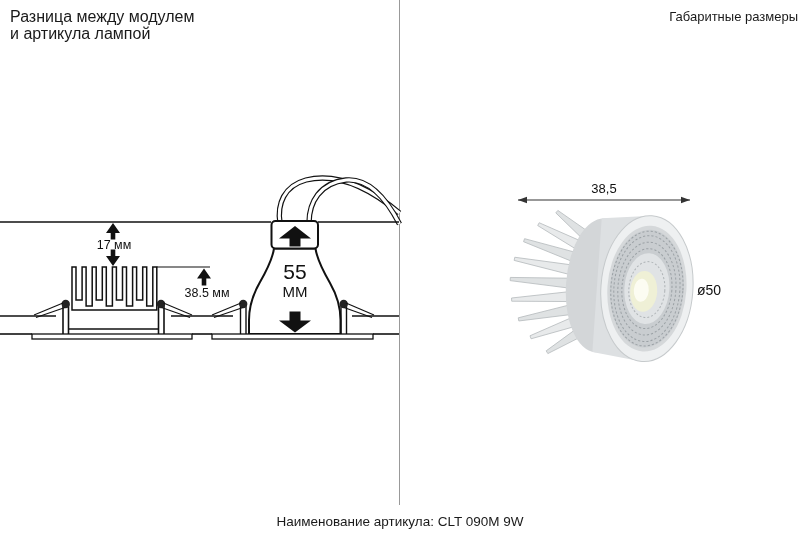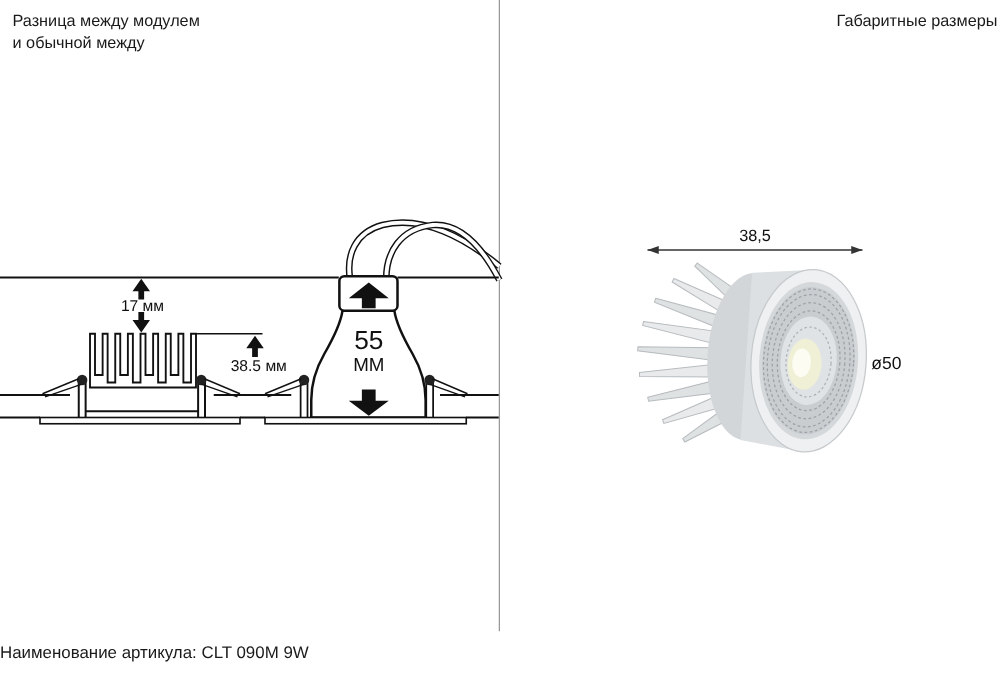--- a/index.html
+++ b/index.html
@@ -1,33 +1,33 @@
 <!DOCTYPE html>
 <html><head>
 <meta charset="utf-8">
 <style>
   html,body{margin:0;padding:0;background:#fff;}
   .canvas{position:relative;width:800px;height:551px;background:#ffffff;overflow:hidden;
           font-family:"Liberation Sans",sans-serif;color:#1a1a1a;}
-  .title-left{position:absolute;left:10px;top:9px;font-size:13px;line-height:16.5px;}
+  .title-left{position:absolute;left:10px;top:9px;font-size:16px;line-height:16.5px;}
   .title-right{position:absolute;right:2px;top:9px;font-size:13px;}
-  .footer-caption{position:absolute;left:0;right:0;top:514px;font-size:13.5px;}
+  .footer-caption{position:absolute;left:0;right:0;top:514px;text-align:center;font-size:13.5px;}
   svg{position:absolute;left:0;top:0;}
   svg text{font-family:"Liberation Sans",sans-serif;fill:#111;}
   .outline{stroke:#111;stroke-width:1.6;fill:none;}
   .outline-w{stroke:#111;stroke-width:2;fill:#fff;}
 </style>
 </head>
 <body>
 
 <div class="canvas">
 
   <div class="title-left">
     <div>Разница между модулем</div>
-    <div>и обычной между</div>
+    <div>и артикула лампой</div>
   </div>
 
   <div class="title-right">Габаритные размеры</div>
 
   <svg width="800" height="551" viewBox="0 0 800 551">
 
     <line x1="399.5" y1="0" x2="399.5" y2="505" stroke="#999" stroke-width="1"></line>
 
     <g>
 

